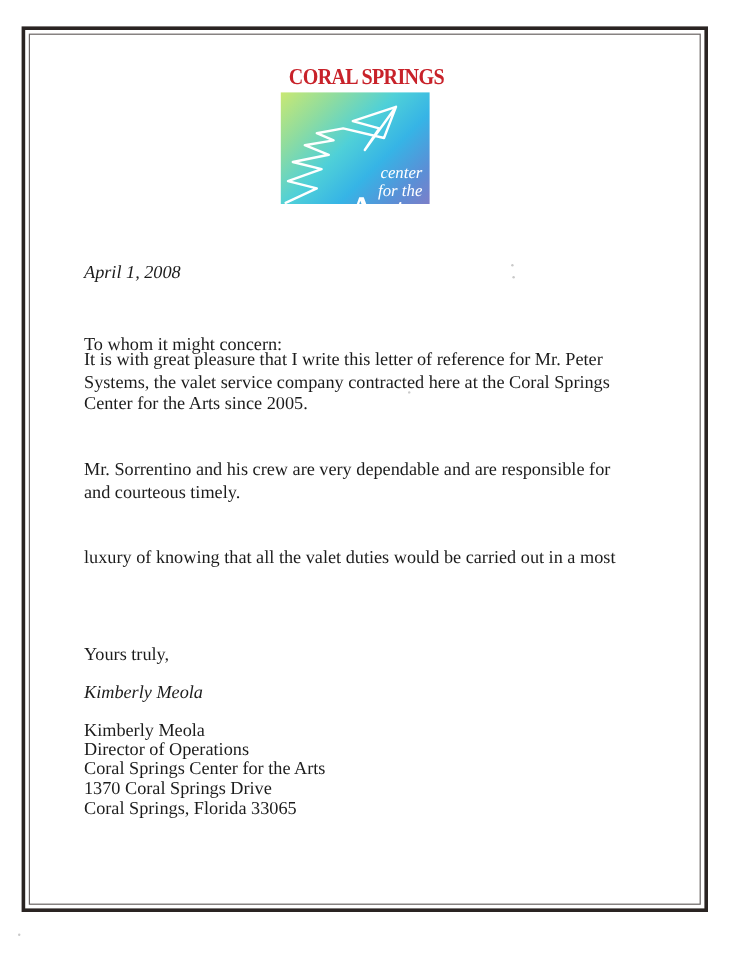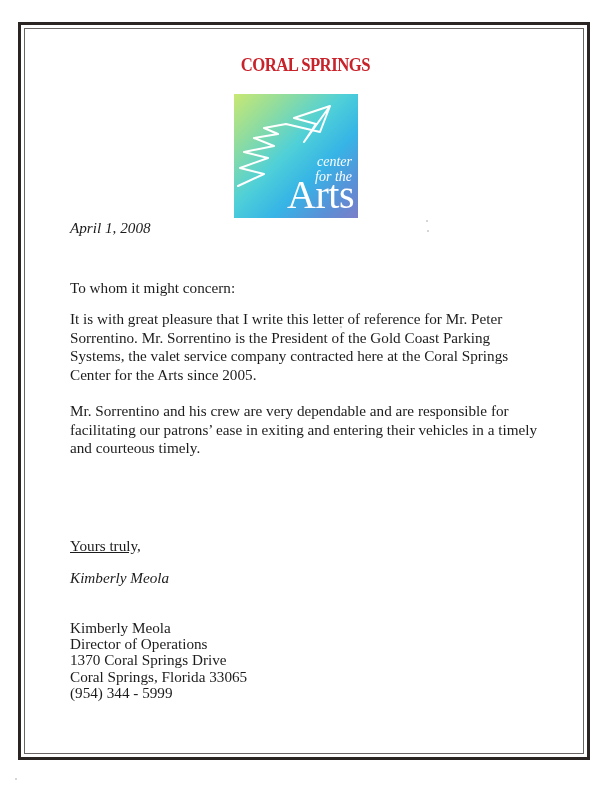--- a/index.html
+++ b/index.html
@@ -15,34 +15,34 @@
     position:absolute; left:3px; top:3px; right:3px; bottom:3px;
     border:1px solid #6a6463;
   }
   .logo { position:absolute; left:233px; top:54px; width:128px; }
   .logo-title {
     font-family:"Liberation Serif", serif; font-weight:bold; color:#c8222a;
     font-size:19px; letter-spacing:-0.6px; text-align:center; line-height:22px;
     transform:scaleX(0.88); transform-origin:center; white-space:nowrap;
   }
   .logo-box {
-    position:relative; width:124px; height:124px; margin-left:1px; margin-top:18px;
+    position:relative; width:124px; height:93px; margin-left:1px; margin-top:1px;
     background: linear-gradient(135deg, #c9e873 0%, #8fdc9f 22%, #4fd0d8 45%, #36b4e6 65%, #5a8fd6 85%, #7c7ec8 100%);
   }
   .logo-box svg { position:absolute; left:0; top:0; }
   .logo-center {
     position:absolute; right:6px; top:60px; color:#fff; font-style:italic;
     font-size:14px; line-height:15px; text-align:right;
   }
   .logo-arts {
     position:absolute; right:4px; top:86px; color:#fff; font-size:40px; line-height:30px;
     letter-spacing:-0.5px;
   }
   .text { position:absolute; left:70px; font-size:15.2px; line-height:18px; white-space:nowrap; }
-  .p { position:absolute; left:70px; font-size:15.2px; line-height:18.5px; white-space:nowrap;margin-top:19px; }
+  .p { position:absolute; left:70px; font-size:15.2px; line-height:18.5px; white-space:nowrap; }
   .sig { font-style:italic; }
   .speck { position:absolute; width:2px; height:2px; background:#c9c9c9; border-radius:1px; }
 </style>
 </head>
 <body>
 
 <div class="frame">
   <div class="frame-inner"></div>
 </div>
 
@@ -58,41 +58,40 @@
     </div>
     <div class="logo-arts">Arts</div>
   </div>
 </div>
 
 <div class="text" style="top:219px;font-style:italic;">April 1, 2008</div>
 <div class="text" style="top:255px;margin-top:24px;">To whom it might concern:</div>
 
 <div class="p" style="top:291px;">
   <div>It is with great pleasure that I write this letter of reference for Mr. Peter</div>
-  <div>Sorrentino.  Mr. Sorrentino is the President of the Gold Coast Parking</div>
   <div>Systems, the valet service company contracted here at the Coral Springs</div>
   <div>Center for the Arts since 2005.</div>
 </div>
 
 <div class="p" style="top:383px;">
   <div>Mr. Sorrentino and his crew are very dependable and are responsible for</div>
-  <div>facilitating our patrons’ ease in exiting and entering their vehicles in a timely</div>
   <div>and courteous timely.</div>
 </div>
 
 <div class="p" style="top:456px;">
+  <div>luxury of knowing that all the valet duties would be carried out in a most</div>
 </div>
 
-<div class="text" style="top:537px;text-decoration:underline;">Yours truly,</div>
+<div class="text" style="top:537px;">Yours truly,</div>
 <div class="text sig" style="top:569px;">Kimberly Meola</div>
 
 <div class="p" style="top:601px; line-height:16.2px;">
   <div>Kimberly Meola</div>
   <div>Director of Operations</div>
+  <div>Coral Springs Center for the Arts</div>
   <div>1370 Coral Springs Drive</div>
   <div>Coral Springs, Florida 33065</div>
-  <div>(954) 344 - 5999</div>
 </div>
 
 <div class="speck" style="left:426px; top:220px;"></div>
 <div class="speck" style="left:427px; top:230px;"></div>
 <div class="speck" style="left:340px; top:326px;"></div>
 <div class="speck" style="left:15px; top:778px;"></div>
 
 </body></html>

